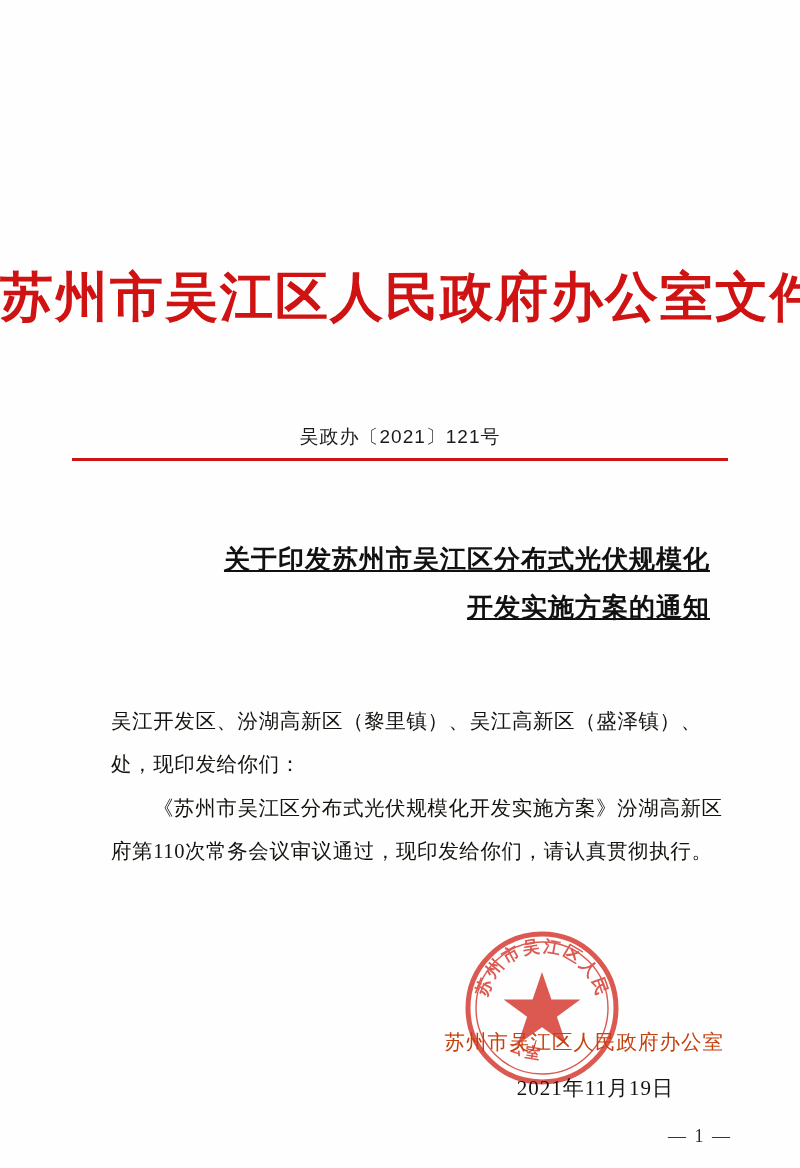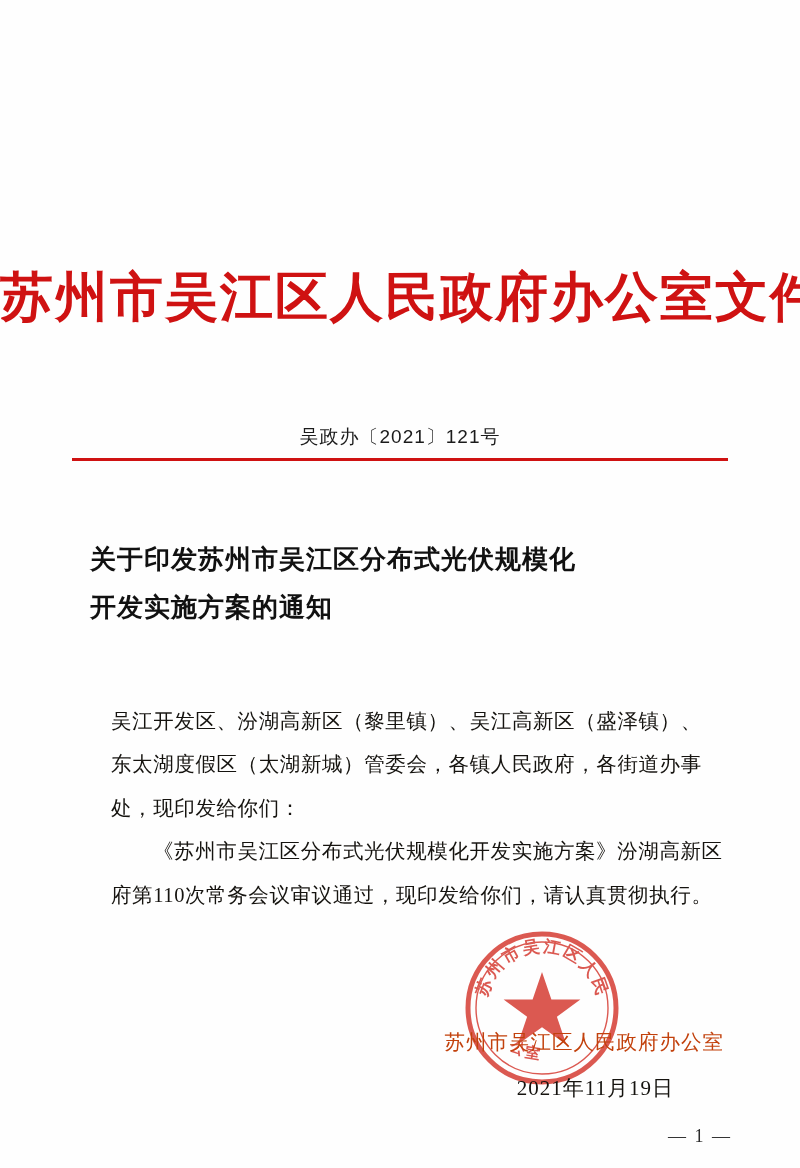--- a/index.html
+++ b/index.html
@@ -62,26 +62,27 @@
     height: 3px;
     background: #cf1212;
   }
 
   
   .doc-title {
     position: absolute;
     left: 90px;
     top: 536px;
     width: 620px;
-    text-align: left;
+    text-align: right;
     font-weight: bold;
     font-size: 26px;
     line-height: 1.85;
     letter-spacing: 1px;
     color: #111;
+    text-decoration: underline;
   }
 
   
   .body-block {
     position: absolute;
     left: 78px;
     top: 700px;
     width: 648px;
     margin-left: 33px;
   }
@@ -156,21 +157,20 @@
 
   <div class="red-rule"></div>
 
   <div class="doc-title">
     <div>关于印发苏州市吴江区分布式光伏规模化</div>
     <div>开发实施方案的通知</div>
   </div>
 
   <div class="body-block">
     <div class="body-line">吴江开发区、汾湖高新区（黎里镇）、吴江高新区（盛泽镇）、</div>
-    <div class="body-line">东太湖度假区（太湖新城）管委会，各镇人民政府，各街道办事</div>
     <div class="body-line">处，现印发给你们：</div>
     <div class="body-line indent">《苏州市吴江区分布式光伏规模化开发实施方案》汾湖高新区</div>
     <div class="body-line">府第110次常务会议审议通过，现印发给你们，请认真贯彻执行。</div>
   </div>
 
   <div class="seal">
     <svg width="160" height="160" viewBox="0 0 160 160" aria-hidden="true">
       <g opacity="0.82">
         <circle cx="80" cy="80" r="74" fill="none" stroke="#d4352c" stroke-width="5"></circle>
         <circle cx="80" cy="80" r="66" fill="none" stroke="#d4352c" stroke-width="1.4"></circle>

